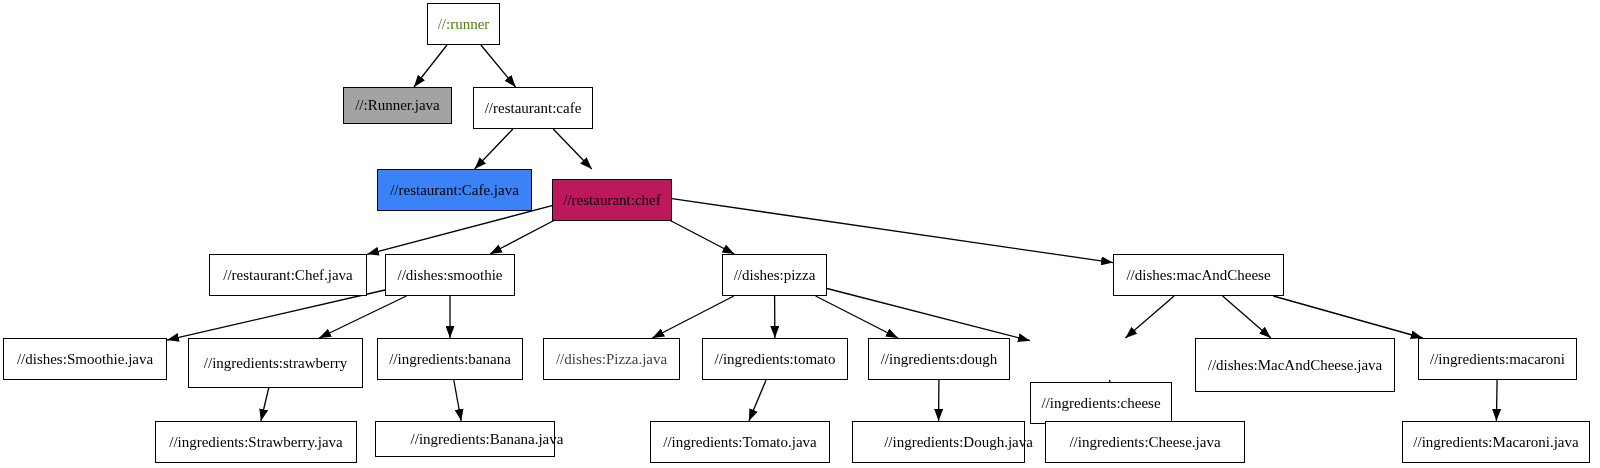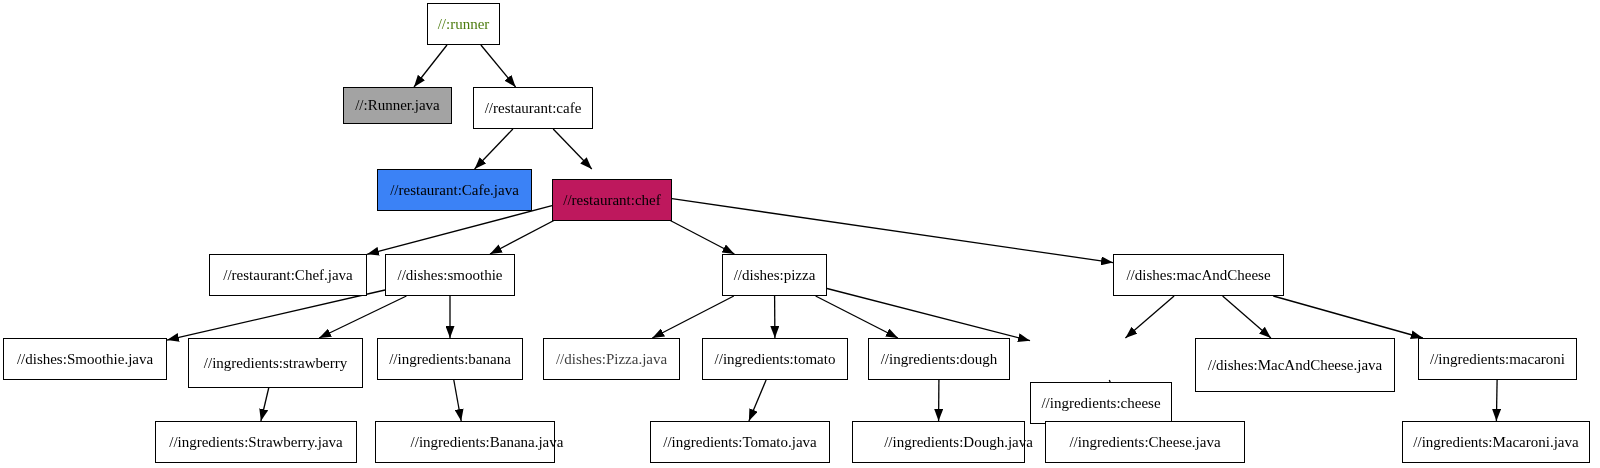--- a/index.html
+++ b/index.html
@@ -124,21 +124,21 @@
       </div>
       <div class="node" style="left: 1195px; top: 338px; width: 200px; height: 54px; background: rgb(255, 255, 255); border-color: rgb(0, 0, 0); color: rgb(0, 0, 0);">
         <span class="label">//dishes:MacAndCheese.java</span>
       </div>
       <div class="node" style="left: 1418px; top: 338px; width: 159px; height: 42px; background: rgb(255, 255, 255); border-color: rgb(0, 0, 0); color: rgb(0, 0, 0);">
         <span class="label">//ingredients:macaroni</span>
       </div>
       <div class="node" style="left: 155px; top: 421px; width: 202px; height: 42px; background: rgb(255, 255, 255); border-color: rgb(0, 0, 0); color: rgb(0, 0, 0);">
         <span class="label">//ingredients:Strawberry.java</span>
       </div>
-      <div class="node" style="left: 375px; top: 421px; width: 180px; height: 42px; background: rgb(255, 255, 255); border-color: rgb(0, 0, 0); color: rgb(0, 0, 0); padding-left: 44px;">
+      <div class="node" style="left: 375px; top: 421px; width: 180px; height: 36px; background: rgb(255, 255, 255); border-color: rgb(0, 0, 0); color: rgb(0, 0, 0); padding-left: 44px;">
         <span class="label">//ingredients:Banana.java</span>
       </div>
       <div class="node" style="left: 650px; top: 421px; width: 180px; height: 42px; background: rgb(255, 255, 255); border-color: rgb(0, 0, 0); color: rgb(0, 0, 0);">
         <span class="label">//ingredients:Tomato.java</span>
       </div>
       <div class="node" style="left: 852px; top: 421px; width: 173px; height: 42px; background: rgb(255, 255, 255); border-color: rgb(0, 0, 0); color: rgb(0, 0, 0); padding-left: 40px;">
         <span class="label">//ingredients:Dough.java</span>
       </div>
       <div class="node" style="left: 1045px; top: 421px; width: 200px; height: 42px; background: rgb(255, 255, 255); border-color: rgb(0, 0, 0); color: rgb(0, 0, 0);">
         <span class="label">//ingredients:Cheese.java</span>

